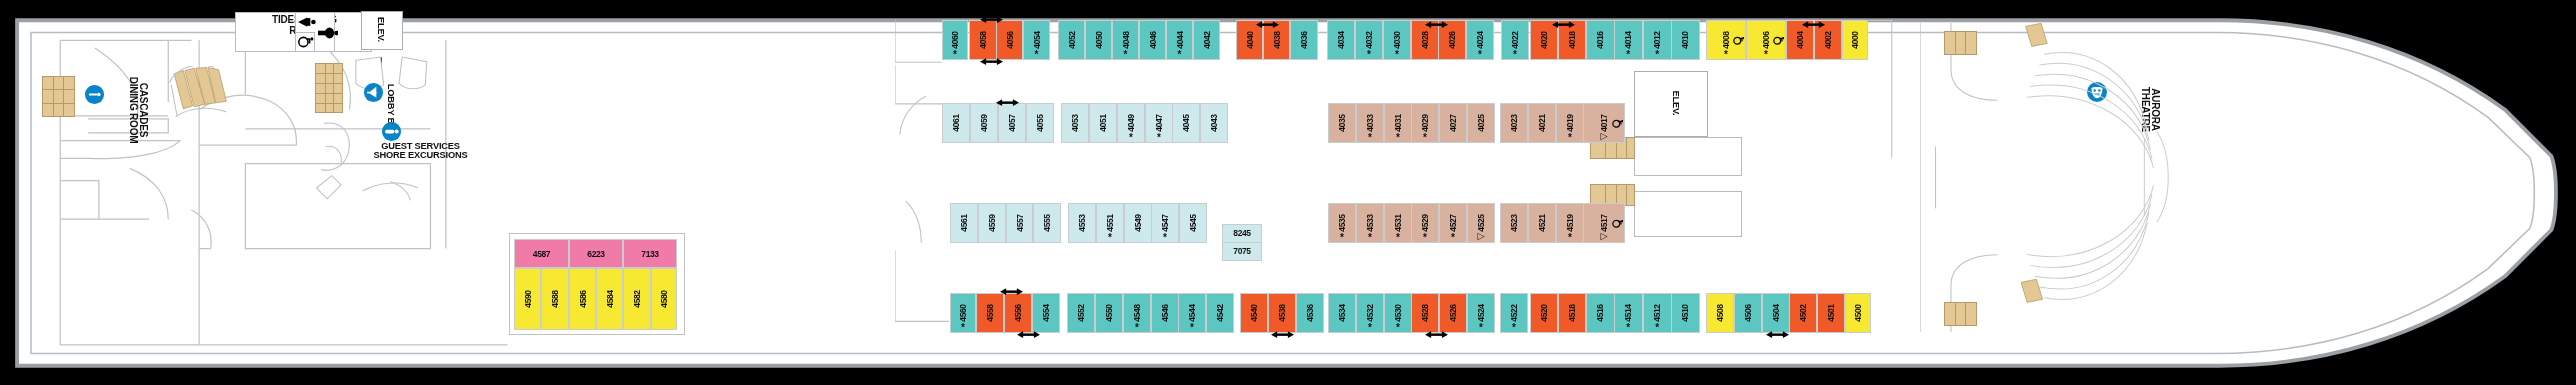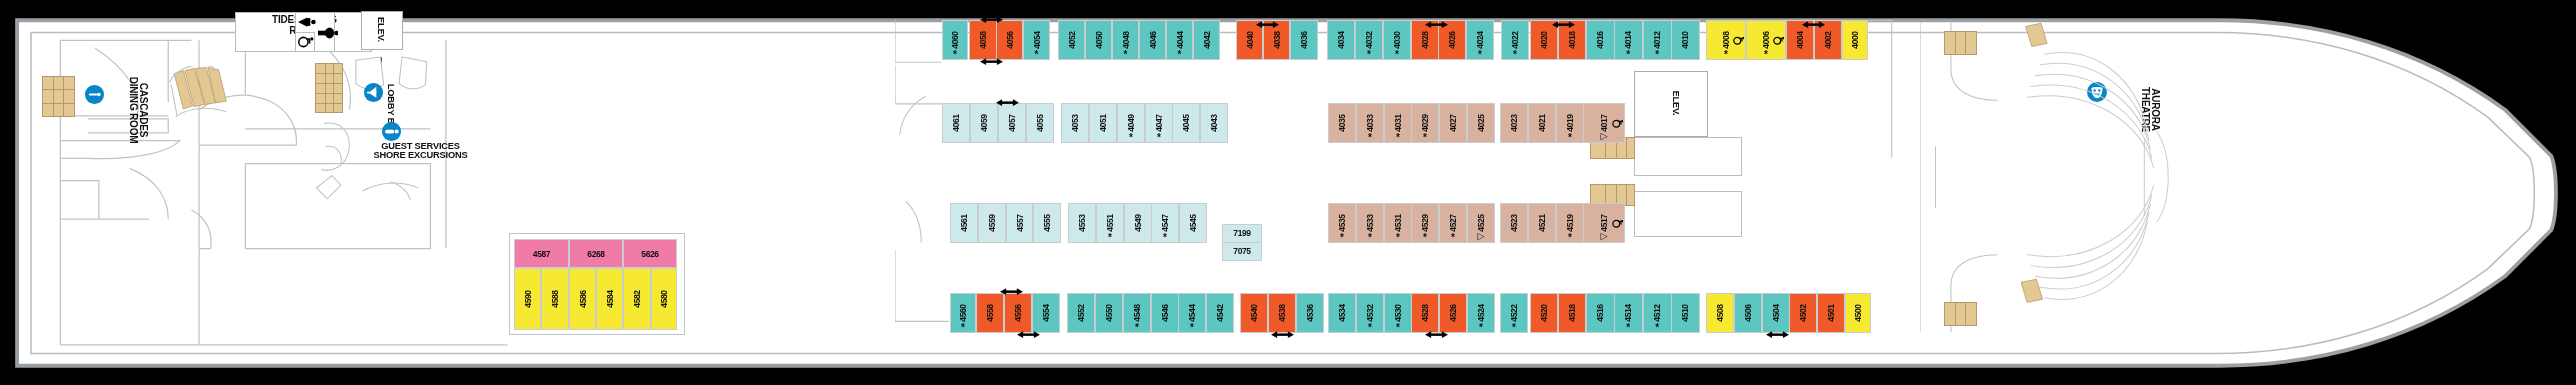--- a/index.html
+++ b/index.html
@@ -664,33 +664,33 @@
       <div class="cabin c-orange" style="left: 1789px; top: 293px; width: 28px; height: 40px;">
         <span class="num">4502</span>
       </div>
       <div class="cabin c-orange" style="left: 1817px; top: 293px; width: 28px; height: 40px;">
         <span class="num">4501</span>
       </div>
       <div class="cabin c-yellow" style="left: 1845px; top: 293px; width: 26px; height: 40px;">
         <span class="num">4500</span>
       </div>
       <div class="cabin c-ltblue" style="left: 1222px; top: 224px; width: 40px; height: 18.5px;">
-        <span class="num flat">7199</span>
+        <span class="num flat">8245</span>
       </div>
       <div class="cabin c-ltblue" style="left: 1222px; top: 242px; width: 40px; height: 18.5px;">
         <span class="num flat">7075</span>
       </div>
       <div class="cabin c-pink" style="left: 514px; top: 239px; width: 55px; height: 29px;">
         <span class="num flat">4587</span>
       </div>
       <div class="cabin c-pink" style="left: 569px; top: 239px; width: 54px; height: 29px;">
-        <span class="num flat">6268</span>
+        <span class="num flat">6223</span>
       </div>
       <div class="cabin c-pink" style="left: 623px; top: 239px; width: 54px; height: 29px;">
-        <span class="num flat">5626</span>
+        <span class="num flat">7133</span>
       </div>
       <div class="cabin c-yellow" style="left: 514px; top: 268px; width: 27px; height: 62px;">
         <span class="num">4590</span>
       </div>
       <div class="cabin c-yellow" style="left: 541px; top: 268px; width: 28px; height: 62px;">
         <span class="num">4588</span>
       </div>
       <div class="cabin c-yellow" style="left: 569px; top: 268px; width: 27px; height: 62px;">
         <span class="num">4586</span>
       </div>

